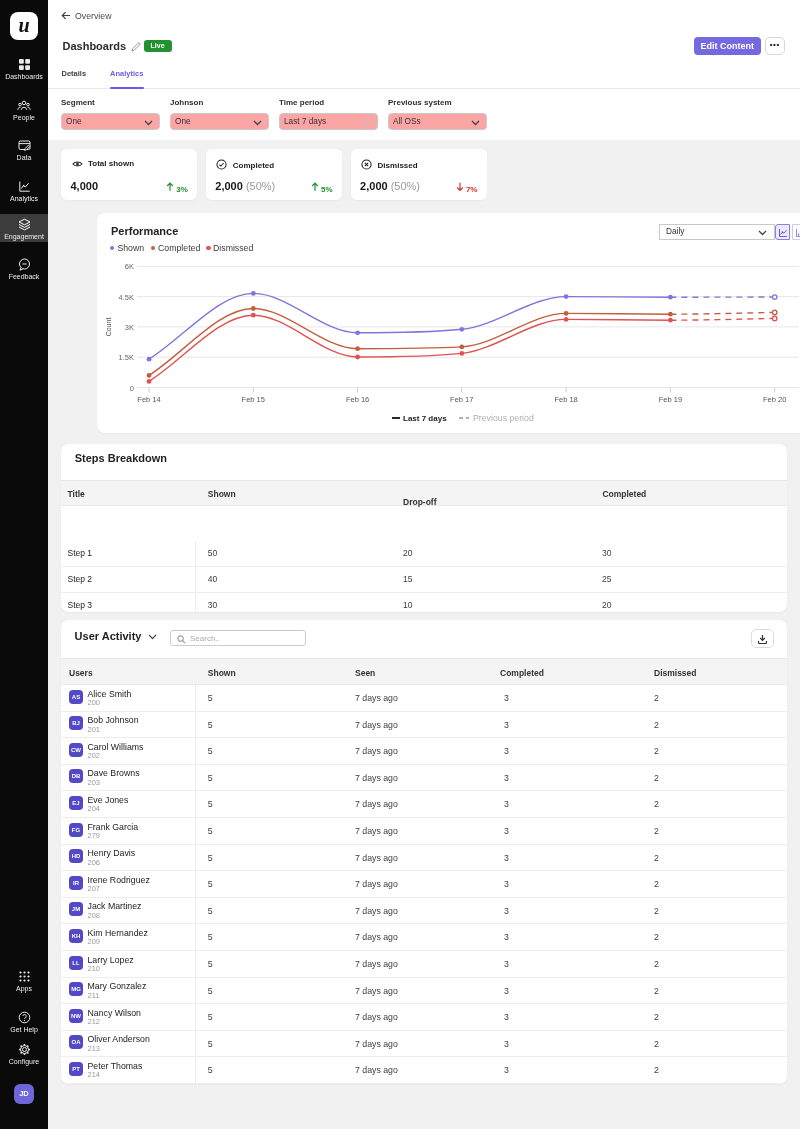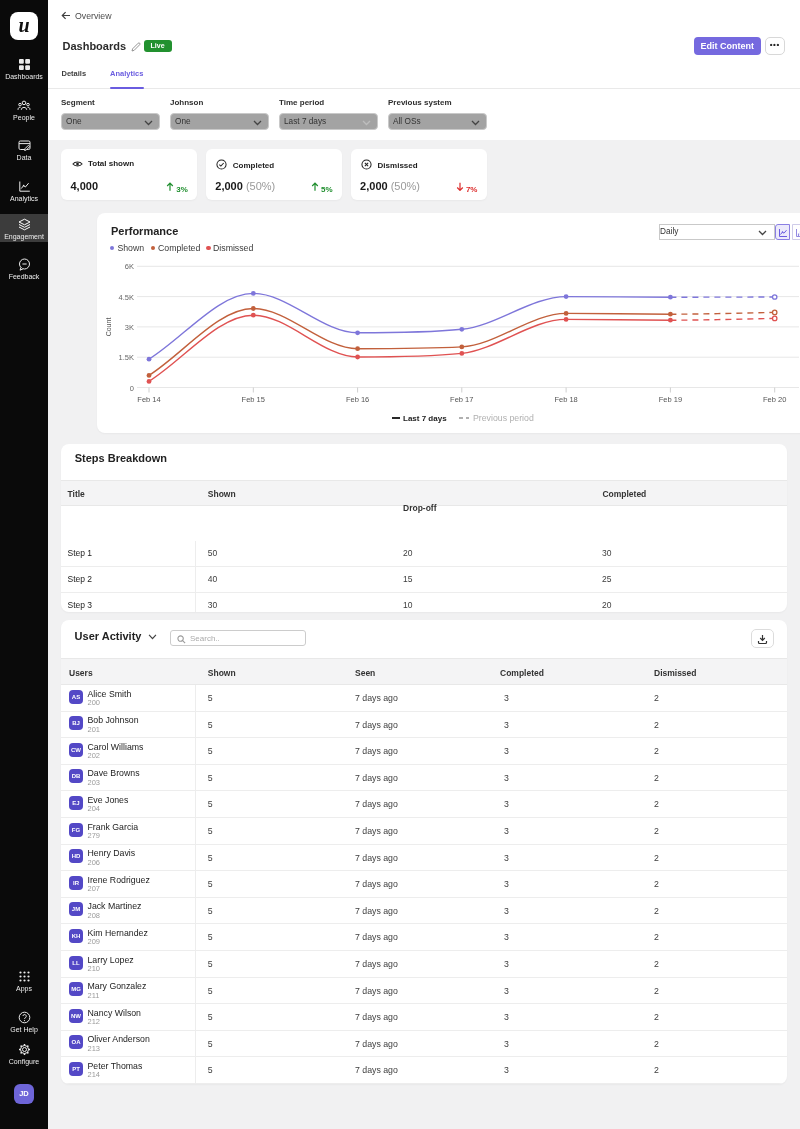--- a/index.html
+++ b/index.html
@@ -23,21 +23,21 @@
 .live { position:absolute; left:95.6px; top:39.5px; width:28px; height:12.5px; background:#22912f; border-radius:3px; color:#fff; font-size:7px; font-weight:bold; text-align:center; line-height:12.5px; }
 .btn-edit { position:absolute; left:645.5px; top:36.5px; width:67.5px; height:18.2px; background:#7569df; border-radius:4px; color:#fff; font-size:9px; font-weight:bold; text-align:center; line-height:18.2px; }
 .btn-dots { position:absolute; left:716.5px; top:37px; width:20.5px; height:17.5px; background:#fff; border:1px solid #d8d8d8; border-radius:5px; text-align:center; }
 .btn-dots span { display:block; font-size:8px; color:#222; letter-spacing:0.5px; line-height:14px; font-weight:bold; }
 .tabs-line { position:absolute; left:0; top:88px; width:752px; border-bottom:1px solid #e9e9e9; }
 .tab1 { position:absolute; left:13.5px; top:69px; font-size:7.5px; font-weight:bold; color:#3f3f3f; }
 .tab2 { position:absolute; left:62px; top:69px; font-size:7.5px; font-weight:bold; color:#6a5ce0; }
 .tab2u { position:absolute; left:61.7px; top:86.5px; width:34px; height:2.5px; background:#6a5ce0; border-radius:2px; }
 
 .flabel { position:absolute; top:97.5px; font-size:8px; font-weight:bold; color:#2e2e2e; }
-.fsel { position:absolute; top:113px; width:99px; height:17px; border:1px solid #c9c9c9; border-radius:4px; background:#a3a3a3; font-size:8.25px; color:#333; line-height:15px; padding-left:4px; }
+.fsel { position:absolute; top:113px; width:99px; height:17px; border:1px solid #c9c9c9; border-radius:4px; background:#fca5a5; font-size:8.25px; color:#333; line-height:15px; padding-left:4px; }
 .fsel svg { position:absolute; right:6px; top:5.5px; }
 
 .scard { position:absolute; top:149.3px; width:136.4px; height:50.4px; background:#fff; border-radius:6px; box-shadow:0 1px 2px rgba(0,0,0,0.04); }
 .scard .h { position:absolute; left:10.5px; top:10px; font-size:8px; font-weight:bold; color:#1d1d1d; }
 .scard .h svg { vertical-align:-2px; margin-right:5.5px; }
 .scard .v { position:absolute; left:9.5px; top:31px; font-size:11px; font-weight:bold; color:#191919; }
 .scard .v small { font-size:11px; font-weight:normal; color:#9a9a9a; }
 .scard .t { position:absolute; right:9.5px; top:32.5px; font-size:8px; font-weight:bold; }
 .green { color:#1e8e2d; }
 .red { color:#dd2c2c; }
@@ -130,21 +130,21 @@
   <div class="card" style="top:213px; height:220px;margin-left:36px;">
     <div style="position:absolute;left:14px;top:11.5px;font-size:11px;font-weight:bold;color:#222;">Performance</div>
     <div style="position:absolute;left:0;top:0;width:726px;height:40px;font-size:8.75px;color:#3a3a3a;">
       <span style="position:absolute;left:12.7px;top:32.6px;width:4.4px;height:4.4px;border-radius:50%;background:#7e76da;"></span>
       <span style="position:absolute;left:20.4px;top:30.2px;">Shown</span>
       <span style="position:absolute;left:53.7px;top:32.6px;width:4.4px;height:4.4px;border-radius:50%;background:#c2603c;"></span>
       <span style="position:absolute;left:61px;top:30.2px;">Completed</span>
       <span style="position:absolute;left:109.2px;top:32.6px;width:4.4px;height:4.4px;border-radius:50%;background:#e05252;"></span>
       <span style="position:absolute;left:116px;top:30.2px;">Dismissed</span>
     </div>
-    <div style="position:absolute;left:562px;top:10.7px;width:116px;height:16px;border:1px solid #c9c9c9;border-radius:0;font-size:8.25px;color:#333;line-height:14px;">Daily<svg style="position:absolute;right:7px;top:5px;" width="9" height="6" viewBox="0 0 9 6">
+    <div style="position:absolute;left:562px;top:10.7px;width:116px;height:16px;border:1px solid #c9c9c9;border-radius:0;font-size:8.25px;color:#333;line-height:14px;padding-left:6px;">Daily<svg style="position:absolute;right:7px;top:5px;" width="9" height="6" viewBox="0 0 9 6">
             <path d="M1 1 L4.5 4.5 L8 1" fill="none" stroke="#444" stroke-width="1.3"></path>
           </svg></div>
     <div style="position:absolute;left:678.4px;top:11.2px;width:15px;height:15.4px;border:1px solid #8a7fe3;background:#eceafb;border-radius:3px 0 0 3px;">
           <svg style="position:absolute;left:2px;top:3px;" width="10" height="10" viewBox="0 0 10 10">
             <path d="M1.5 1 V8.5 H9" fill="none" stroke="#6a5ce0" stroke-width="1"></path>
             <path d="M2.5 6.5 L4.5 4 L6 5.2 L8.5 2.2" fill="none" stroke="#6a5ce0" stroke-width="1"></path>
             <circle cx="4.5" cy="4" r="0.7" fill="#6a5ce0"></circle>
           </svg>
         </div>
     <div style="position:absolute;left:694.6px;top:11.2px;width:15.4px;height:15.4px;border:1px solid #cfcce9;background:#fff;border-radius:0 3px 3px 0;">
@@ -227,21 +227,21 @@
       <text x="306" y="208" font-size="8" font-weight="bold" fill="#222">Last 7 days</text>
       <line x1="362" y1="205" x2="372" y2="205" stroke="#b0b0b0" stroke-width="1.8" stroke-dasharray="4 3"></line>
       <text x="376" y="208" font-size="8.75" fill="#b0b0b0">Previous period</text>
     </svg>
   </div>
   <div class="card" style="top:444.4px; height:167.3px; overflow:hidden;">
     <div style="position:absolute;left:13.7px;top:8px;font-size:11px;font-weight:bold;color:#222;">Steps Breakdown</div>
     <div class="thead" style="top:35.6px;height:26px;">
       <span style="left:6.5px;top:8px;">Title</span>
       <span style="left:146.8px;top:8px;">Shown</span>
-      <span style="left:342px;top:22px;">Drop-off</span>
+      <span style="left:342px;top:16px;">Drop-off</span>
       <span style="left:541.4px;top:8px;">Completed</span>
     </div>
     <div class="srow" style="top:61.6px;">
           <span style="left:6.5px;" class="sc1">Step 1</span>
           <span class="ssep" style="top:0;"></span>
           <span style="left:146.8px;">50</span>
           <span style="left:342px;">20</span>
           <span style="left:541px;">30</span>
         </div>
     <div class="srow" style="top:87.6px;">

